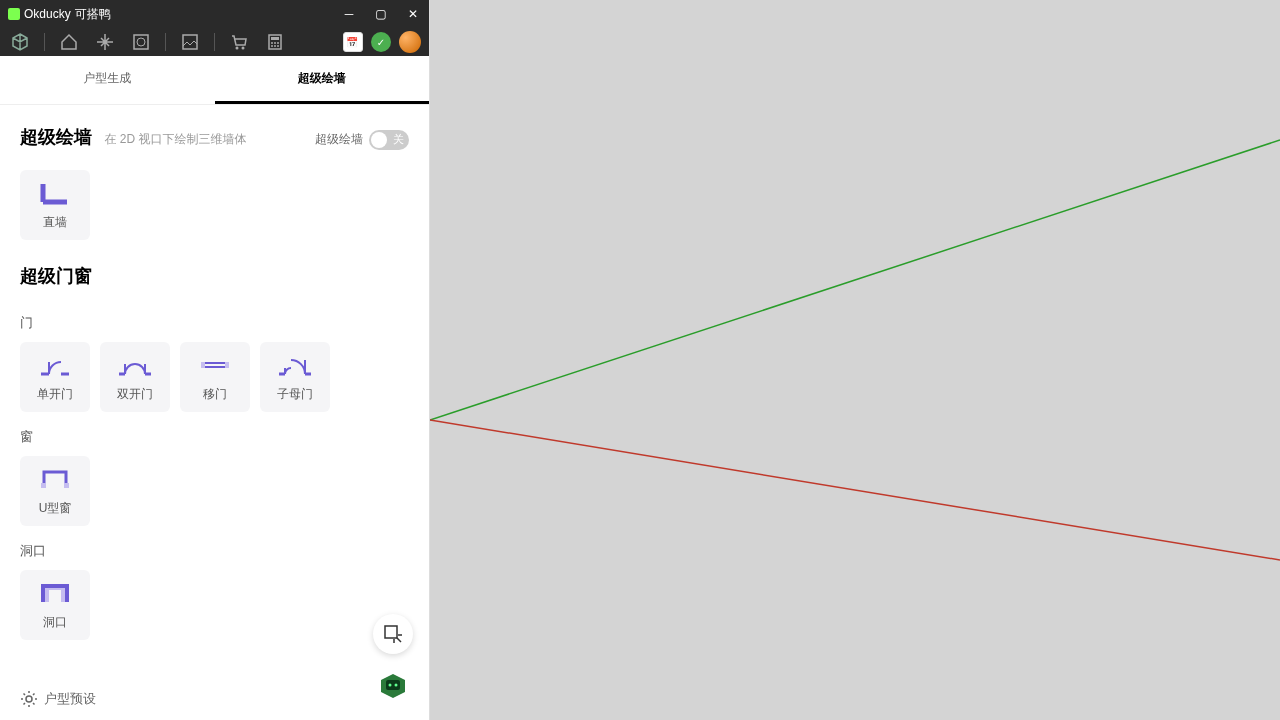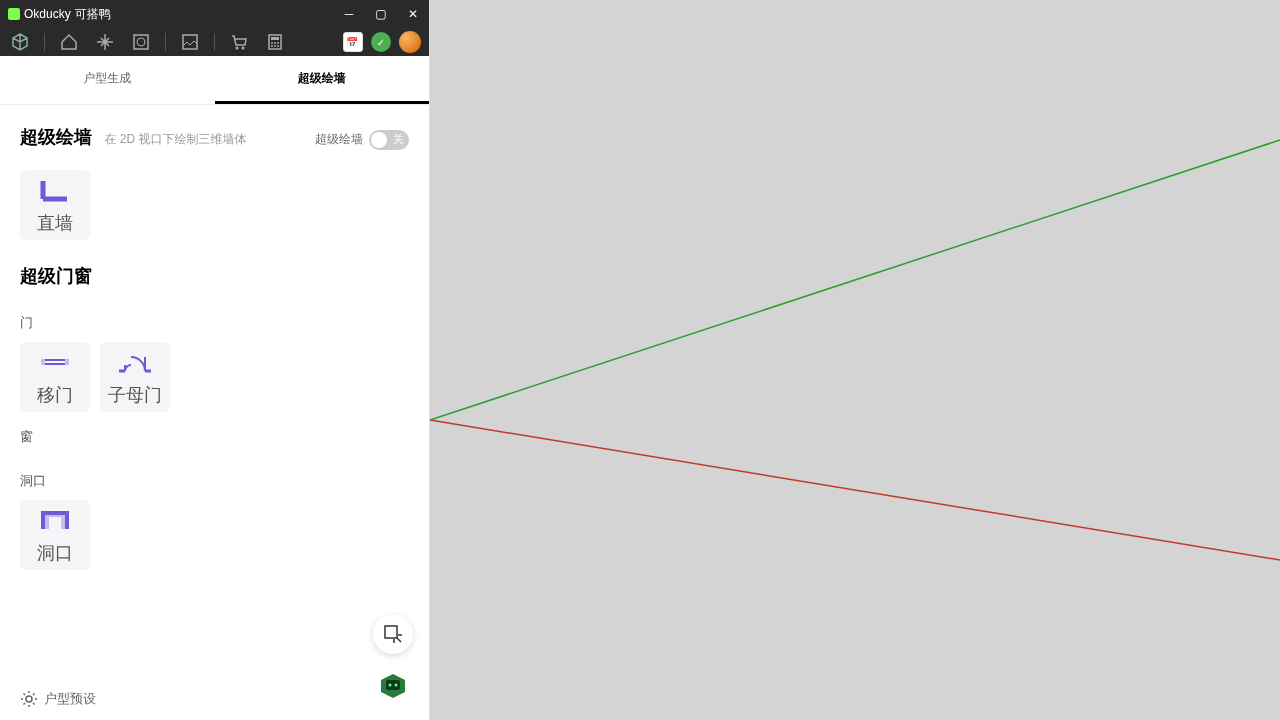--- a/index.html
+++ b/index.html
@@ -26,21 +26,21 @@
 .panel-sub { font-size: 12px; color: #999; margin-left: 8px; }
 .toggle-area { display: flex; align-items: center; gap: 6px; font-size: 12px; color: #666; }
 .toggle { width: 40px; height: 20px; background: #ccc; border-radius: 10px; position: relative; cursor: pointer; }
 .toggle-knob { width: 16px; height: 16px; background: #fff; border-radius: 50%; position: absolute; top: 2px; left: 2px; }
 .toggle-label-off { position: absolute; right: 5px; top: 2px; font-size: 11px; color: #fff; }
 .section-title { font-size: 18px; font-weight: 600; margin: 24px 0 26px 0; }
 .sub-title { font-size: 13px; color: #555; margin: 16px 0 10px 0; }
 .grid { display: flex; flex-wrap: wrap; gap: 10px; }
 .tool-card { width: 70px; height: 70px; background: #f5f5f7; border-radius: 6px; display: flex; flex-direction: column; align-items: center; justify-content: center; gap: 6px; cursor: pointer; }
 .tool-card .ic { width: 36px; height: 30px; display: flex; align-items: center; justify-content: center; }
-.tool-card .lbl { font-size: 18px; color: #555; }
+.tool-card .lbl { font-size: 12px; color: #555; }
 .footer-settings { position: absolute; bottom: 12px; left: 20px; display: flex; align-items: flex-start; gap: 6px; font-size: 13px; color: #666; cursor: pointer; }
 .float-btns { position: absolute; bottom: 16px; right: 16px; display: flex; flex-direction: column; gap: 10px; }
 .float-btn { width: 40px; height: 40px; background: #fff; border-radius: 50%; box-shadow: 0 2px 6px rgba(0,0,0,0.15); display: flex; align-items: center; justify-content: center; cursor: pointer; }
 .float-btn.bot { background: transparent; box-shadow: none; }
 .canvas { flex: 1; height: 720px; background: #d4d4d4; position: relative; }
 svg.canvas-svg { width: 100%; height: 100%; }
 </style>
 </head>
 <body>
 
@@ -146,20 +146,41 @@
       </div>
     </div>
 
     <div class="section-title">超级门窗</div>
 
     <div class="sub-title">门</div>
     <div class="grid">
       <div class="tool-card">
         <div class="ic">
           <svg width="36" height="26" viewBox="0 0 36 26">
+              <path d="M4 22 L12 22 M24 22 L32 22" stroke="#6b5bd4" stroke-width="3"></path>
+              <path d="M12 22 A12 12 0 0 1 24 10" stroke="#6b5bd4" stroke-width="2" fill="none"></path>
+              <line x1="12" y1="22" x2="12" y2="10" stroke="#6b5bd4" stroke-width="2"></line>
+            </svg>
+        </div>
+        <span class="lbl">单开门</span>
+      </div>
+      <div class="tool-card">
+        <div class="ic">
+          <svg width="36" height="26" viewBox="0 0 36 26">
+              <path d="M2 22 L8 22 M28 22 L34 22" stroke="#6b5bd4" stroke-width="3"></path>
+              <path d="M8 22 A10 10 0 0 1 18 12 M28 22 A10 10 0 0 0 18 12" stroke="#6b5bd4" stroke-width="2" fill="none"></path>
+              <line x1="8" y1="22" x2="8" y2="12" stroke="#6b5bd4" stroke-width="2"></line>
+              <line x1="28" y1="22" x2="28" y2="12" stroke="#6b5bd4" stroke-width="2"></line>
+            </svg>
+        </div>
+        <span class="lbl">双开门</span>
+      </div>
+      <div class="tool-card">
+        <div class="ic">
+          <svg width="36" height="26" viewBox="0 0 36 26">
               <rect x="4" y="10" width="4" height="6" fill="#c5bdf0"></rect>
               <rect x="28" y="10" width="4" height="6" fill="#c5bdf0"></rect>
               <line x1="8" y1="11" x2="28" y2="11" stroke="#6b5bd4" stroke-width="2"></line>
               <line x1="8" y1="15" x2="28" y2="15" stroke="#6b5bd4" stroke-width="2"></line>
             </svg>
         </div>
         <span class="lbl">移门</span>
       </div>
       <div class="tool-card">
         <div class="ic">
@@ -169,20 +190,30 @@
               <line x1="8" y1="22" x2="8" y2="16" stroke="#6b5bd4" stroke-width="2"></line>
               <line x1="28" y1="22" x2="28" y2="8" stroke="#6b5bd4" stroke-width="2"></line>
             </svg>
         </div>
         <span class="lbl">子母门</span>
       </div>
     </div>
 
     <div class="sub-title">窗</div>
     <div class="grid">
+      <div class="tool-card">
+        <div class="ic">
+          <svg width="36" height="26" viewBox="0 0 36 26">
+              <rect x="4" y="17" width="5" height="5" fill="#c5bdf0"></rect>
+              <rect x="27" y="17" width="5" height="5" fill="#c5bdf0"></rect>
+              <path d="M7 17 L7 6 L29 6 L29 17" stroke="#6b5bd4" stroke-width="3" fill="none"></path>
+            </svg>
+        </div>
+        <span class="lbl">U型窗</span>
+      </div>
     </div>
 
     <div class="sub-title">洞口</div>
     <div class="grid">
       <div class="tool-card">
         <div class="ic">
           <svg width="36" height="26" viewBox="0 0 36 26">
               <path d="M6 22 L6 6 L30 6 L30 22" stroke="#6b5bd4" stroke-width="4" fill="#c5bdf0"></path>
               <rect x="12" y="10" width="12" height="12" fill="#f5f5f7"></rect>
             </svg>

